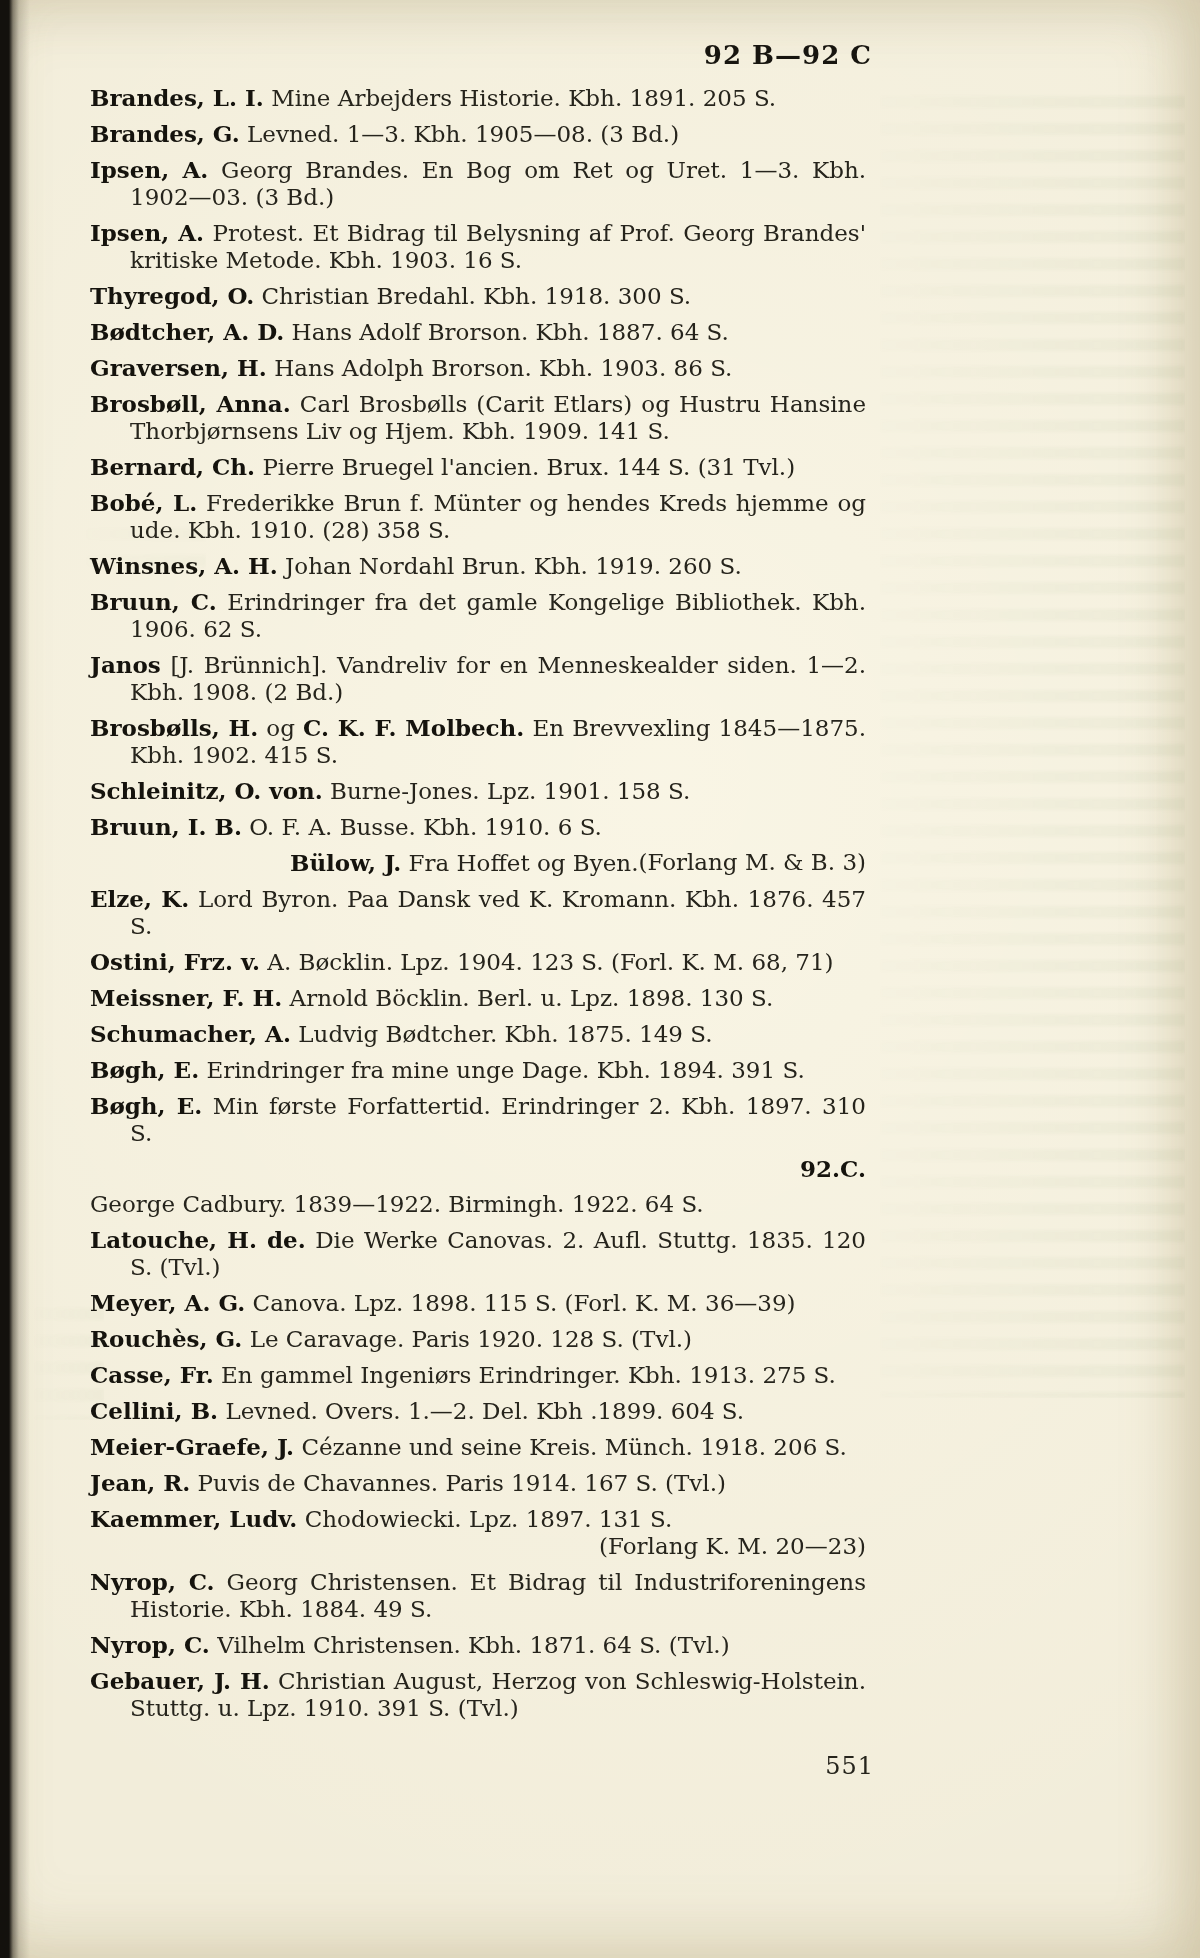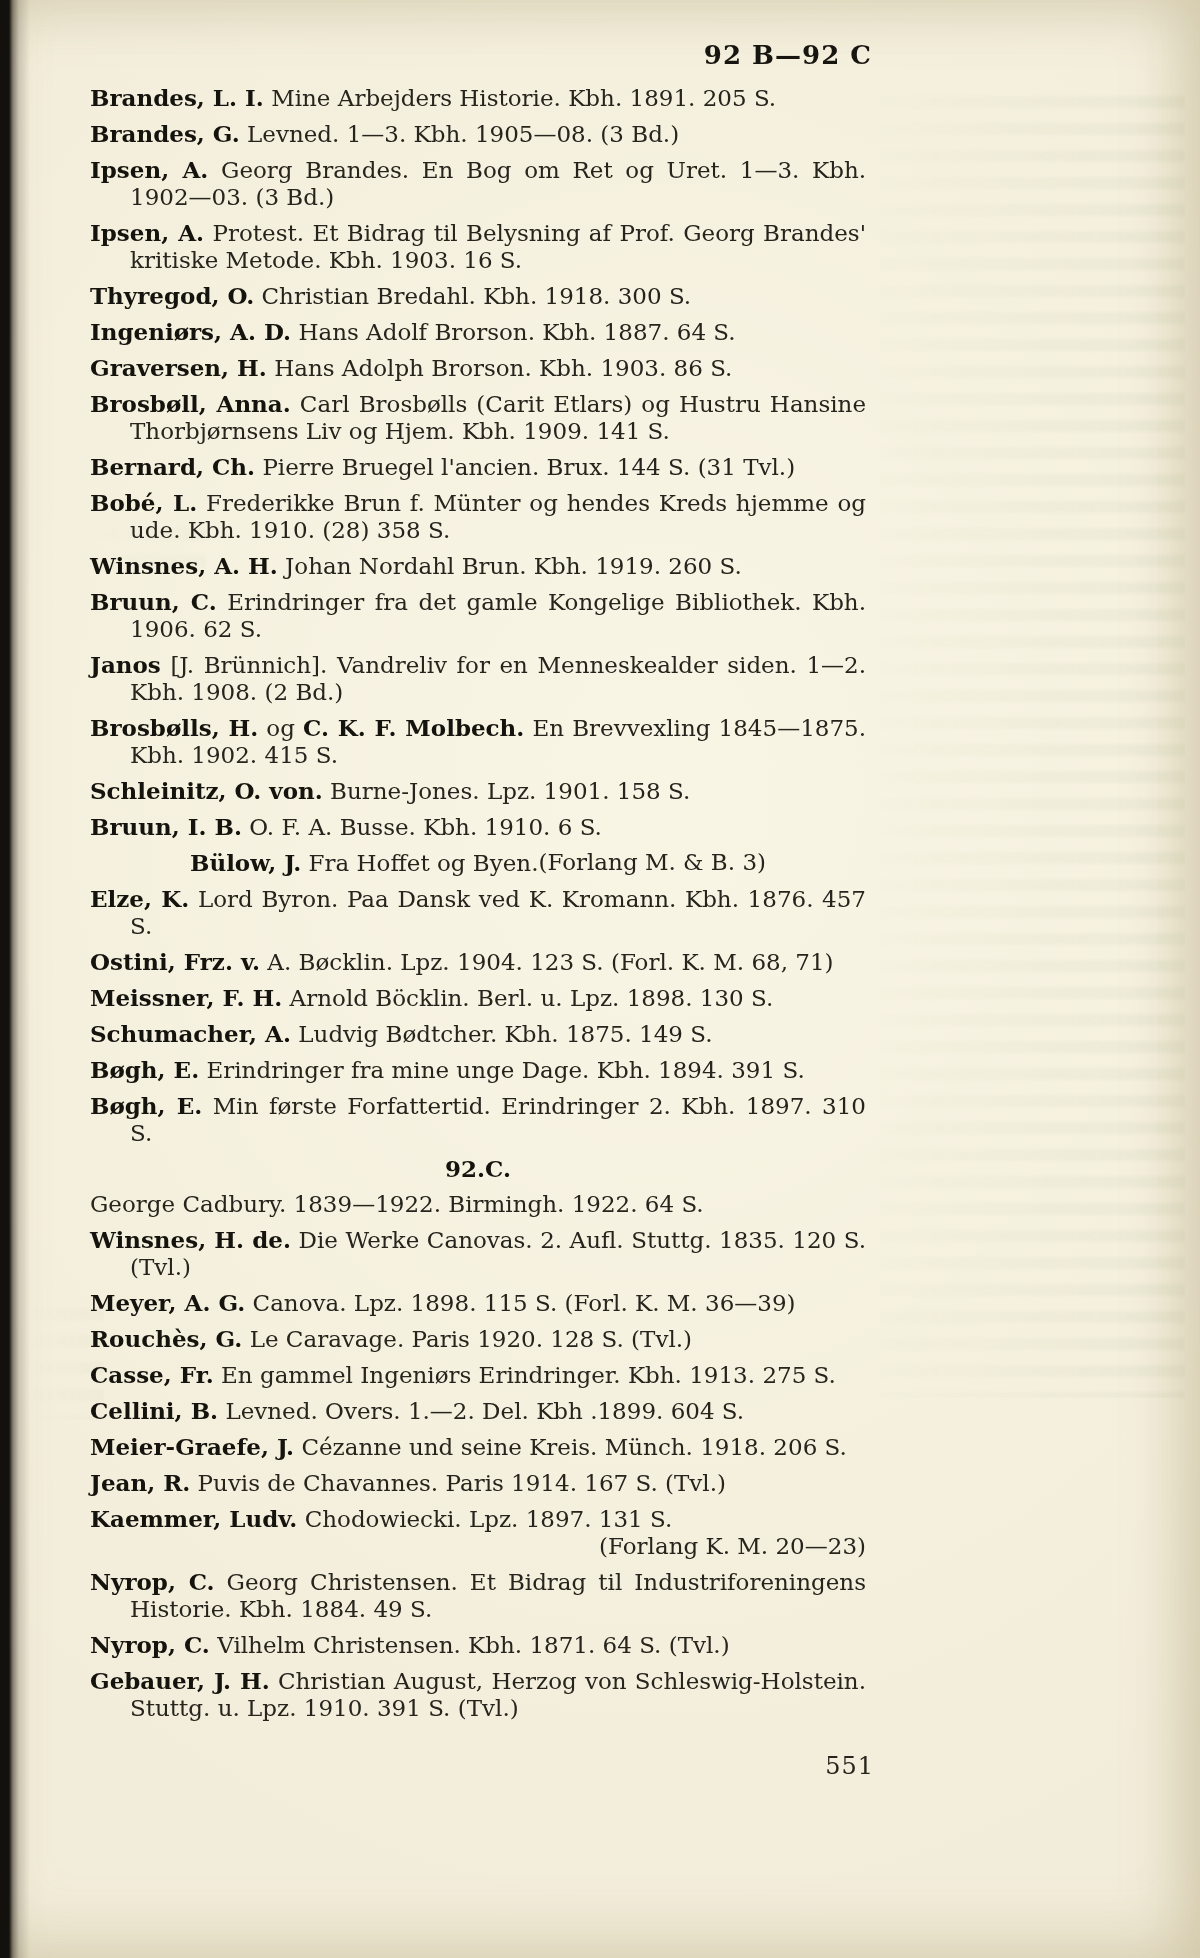--- a/index.html
+++ b/index.html
@@ -76,21 +76,21 @@
   }
   .entry {
     padding-left: 40px;
     text-indent: -40px;
     margin: 8px;
   }
   .entry .b { font-weight: 700; color: #15130d; }
   .entry .r { font-weight: 400; }
   .entry.flexline {
     display: flex;
-    justify-content: center;
+    justify-content: flex-end;
     padding-left: 0;
     text-indent: 0;
     text-align: left;
   }
   .note { font-weight: 400; white-space: nowrap; }
   .note.b { font-weight: 700; color: #15130d; }
   .note.own-line {
     display: block;
     text-align: right;
     text-indent: 0;
@@ -118,21 +118,21 @@
     <div class="header-row">
       <span class="page-header">92 B—92 C</span>
     </div>
 
     <div class="entries">
         <p class="entry"><span><span class="b">Brandes, L. I.</span><span class="r"> Mine Arbejders Historie. Kbh. 1891. 205 S.</span></span></p>
         <p class="entry"><span><span class="b">Brandes, G.</span><span class="r"> Levned. 1—3. Kbh. 1905—08. (3 Bd.)</span></span></p>
         <p class="entry"><span><span class="b">Ipsen, A.</span><span class="r"> Georg Brandes. En Bog om Ret og Uret. 1—3. Kbh. 1902—03. (3 Bd.)</span></span></p>
         <p class="entry"><span><span class="b">Ipsen, A.</span><span class="r"> Protest. Et Bidrag til Belysning af Prof. Georg Brandes' kritiske Metode. Kbh. 1903. 16 S.</span></span></p>
         <p class="entry"><span><span class="b">Thyregod, O.</span><span class="r"> Christian Bredahl. Kbh. 1918. 300 S.</span></span></p>
-        <p class="entry"><span><span class="b">Ingeniørs, A. D.</span><span class="r"> Hans Adolf Brorson. Kbh. 1887. 64 S.</span></span></p>
+        <p class="entry"><span><span class="b">Bødtcher, A. D.</span><span class="r"> Hans Adolf Brorson. Kbh. 1887. 64 S.</span></span></p>
         <p class="entry"><span><span class="b">Graversen, H.</span><span class="r"> Hans Adolph Brorson. Kbh. 1903. 86 S.</span></span></p>
         <p class="entry"><span><span class="b">Brosbøll, Anna.</span><span class="r"> Carl Brosbølls (Carit Etlars) og Hustru Hansine Thorbjørnsens Liv og Hjem. Kbh. 1909. 141 S.</span></span></p>
         <p class="entry"><span><span class="b">Bernard, Ch.</span><span class="r"> Pierre Bruegel l'ancien. Brux. 144 S. (31 Tvl.)</span></span></p>
         <p class="entry"><span><span class="b">Bobé, L.</span><span class="r"> Frederikke Brun f. Münter og hendes Kreds hjemme og ude. Kbh. 1910. (28) 358 S.</span></span></p>
         <p class="entry"><span><span class="b">Winsnes, A. H.</span><span class="r"> Johan Nordahl Brun. Kbh. 1919. 260 S.</span></span></p>
         <p class="entry"><span><span class="b">Bruun, C.</span><span class="r"> Erindringer fra det gamle Kongelige Bibliothek. Kbh. 1906. 62 S.</span></span></p>
         <p class="entry"><span><span class="b">Janos</span><span class="r"> [J. Brünnich]. Vandreliv for en Menneskealder siden. 1—2. Kbh. 1908. (2 Bd.)</span></span></p>
         <p class="entry"><span><span class="b">Brosbølls, H.</span><span class="r"> og </span><span class="b">C. K. F. Molbech.</span><span class="r"> En Brevvexling 1845—1875. Kbh. 1902. 415 S.</span></span></p>
         <p class="entry"><span><span class="b">Schleinitz, O. von.</span><span class="r"> Burne-Jones. Lpz. 1901. 158 S.</span></span></p>
         <p class="entry"><span><span class="b">Bruun, I. B.</span><span class="r"> O. F. A. Busse. Kbh. 1910. 6 S.</span></span></p>
@@ -144,21 +144,21 @@
         <p class="entry"><span><span class="b">Ostini, Frz. v.</span><span class="r"> A. Bøcklin. Lpz. 1904. 123 S. (Forl. K. M. 68, 71)</span></span></p>
         <p class="entry"><span><span class="b">Meissner, F. H.</span><span class="r"> Arnold Böcklin. Berl. u. Lpz. 1898. 130 S.</span></span></p>
         <p class="entry"><span><span class="b">Schumacher, A.</span><span class="r"> Ludvig Bødtcher. Kbh. 1875. 149 S.</span></span></p>
         <p class="entry"><span><span class="b">Bøgh, E.</span><span class="r"> Erindringer fra mine unge Dage. Kbh. 1894. 391 S.</span></span></p>
         <p class="entry"><span><span class="b">Bøgh, E.</span><span class="r"> Min første Forfattertid. Erindringer 2. Kbh. 1897. 310 S.</span></span></p>
         <p class="entry flexline">
           <span><span class="b">92.</span></span>
           <span class="note b">C.</span>
         </p>
         <p class="entry"><span><span class="r">George Cadbury. 1839—1922. Birmingh. 1922. 64 S.</span></span></p>
-        <p class="entry"><span><span class="b">Winsnes, H. de.</span><span class="r"> Die Werke Canovas. 2. Aufl. Stuttg. 1835. 120 S. (Tvl.)</span></span></p>
+        <p class="entry"><span><span class="b">Latouche, H. de.</span><span class="r"> Die Werke Canovas. 2. Aufl. Stuttg. 1835. 120 S. (Tvl.)</span></span></p>
         <p class="entry"><span><span class="b">Meyer, A. G.</span><span class="r"> Canova. Lpz. 1898. 115 S. (Forl. K. M. 36—39)</span></span></p>
         <p class="entry"><span><span class="b">Rouchès, G.</span><span class="r"> Le Caravage. Paris 1920. 128 S. (Tvl.)</span></span></p>
         <p class="entry"><span><span class="b">Casse, Fr.</span><span class="r"> En gammel Ingeniørs Erindringer. Kbh. 1913. 275 S.</span></span></p>
         <p class="entry"><span><span class="b">Cellini, B.</span><span class="r"> Levned. Overs. 1.—2. Del. Kbh .1899. 604 S.</span></span></p>
         <p class="entry"><span><span class="b">Meier-Graefe, J.</span><span class="r"> Cézanne und seine Kreis. Münch. 1918. 206 S.</span></span></p>
         <p class="entry"><span><span class="b">Jean, R.</span><span class="r"> Puvis de Chavannes. Paris 1914. 167 S. (Tvl.)</span></span></p>
         <p class="entry"><span><span class="b">Kaemmer, Ludv.</span><span class="r"> Chodowiecki. Lpz. 1897. 131 S.</span></span><span class="note own-line">(Forlang K. M. 20—23)</span></p>
         <p class="entry"><span><span class="b">Nyrop, C.</span><span class="r"> Georg Christensen. Et Bidrag til Industriforeningens Historie. Kbh. 1884. 49 S.</span></span></p>
         <p class="entry"><span><span class="b">Nyrop, C.</span><span class="r"> Vilhelm Christensen. Kbh. 1871. 64 S. (Tvl.)</span></span></p>
         <p class="entry"><span><span class="b">Gebauer, J. H.</span><span class="r"> Christian August, Herzog von Schleswig-Holstein. Stuttg. u. Lpz. 1910. 391 S. (Tvl.)</span></span></p>

